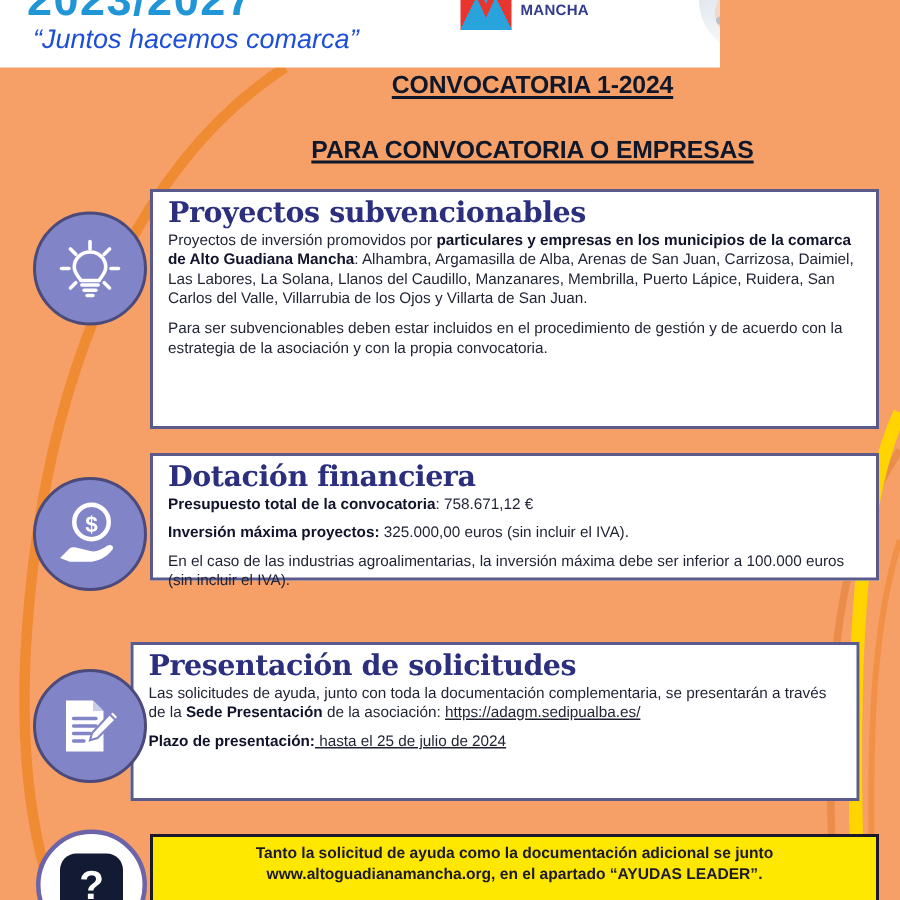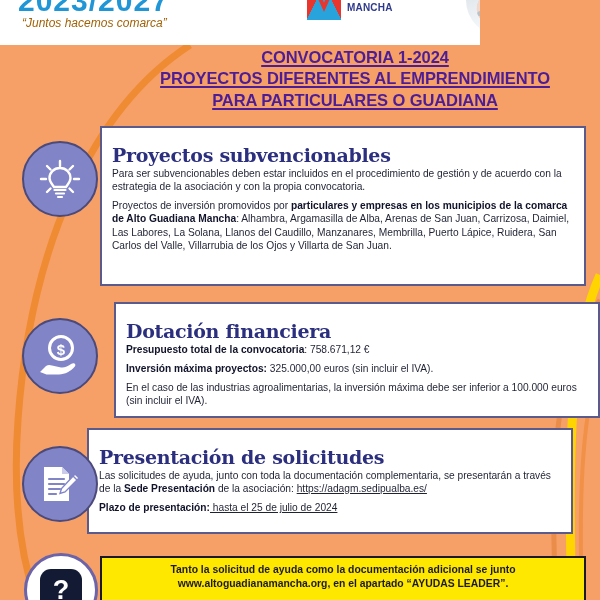--- a/index.html
+++ b/index.html
@@ -20,21 +20,21 @@
     background:#ffffff;z-index:6;overflow:hidden;
   }
   .hdr-year{
     position:absolute;left:18px;top:-16px;
     font-size:30px;font-weight:bold;letter-spacing:1px;
     color:#2196d6;font-family:"Liberation Sans",sans-serif;
     white-space:nowrap;
   }
   .hdr-slogan{
     position:absolute;left:22px;top:16px;
-    font-size:12px;font-style:italic;color:#a16207;
+    font-size:18px;font-style:italic;color:#1d4ed8;
     white-space:nowrap;
   }
   .logo-wrap{
     position:absolute;left:307px;top:-14px;display:flex;align-items:center;gap:6px;
   }
   .logo-mark{
     width:34px;height:34px;position:relative;overflow:hidden;flex:0 0 auto;
     background:#e8352e;
   }
   .logo-mark .lm-blue{
@@ -73,54 +73,54 @@
     background:linear-gradient(150deg,#fbbe3c 0%,#f79342 45%,#ef5f44 100%);
   }
 
   
   .deco{position:absolute;inset:0;z-index:1;pointer-events:none;}
 
   
   .title-block{
     position:absolute;left:120px;top:47px;width:470px;z-index:4;
     text-align:center;
-    color:#4c1d95;font-weight:bold;
+    color:#0f172a;font-weight:bold;
     font-size:16.5px;line-height:1.30;letter-spacing:-.1px;
   }
   .title-block span{
     display:inline-block;
     text-decoration:underline;text-underline-offset:2px;text-decoration-thickness:2px;
   }
 
   
   .card{
     position:absolute;z-index:4;
     background:#ffffff;
     border:2px solid #5a5a8c;
     box-sizing:border-box;
     padding:4px 10px 6px 10px;
   }
   .card h2{
-    margin:13px 0 1px 0;
+    margin:0 0 1px 0;
     font-family:"DejaVu Serif",serif;
     font-weight:bold;
     color:#2b2f7e;
     font-size:19px;line-height:1.08;letter-spacing:-.3px;
   }
   .card p{
     margin:0 0 6px 0;
     color:#1f2233;
     font-size:10.2px;line-height:1.30;
   }
   .card p:last-child{margin-bottom:0;}
   .card b{font-weight:bold;color:#11132a;}
   .u{text-decoration:underline;text-align:center;}
 
   #card-proyectos{left:100px;top:126px;width:486px;height:160px;}
-  #card-dotacion{left:114px;top:302px;width:486px;height:116px;}
+  #card-dotacion{left:100px;top:302px;width:486px;height:85px;}
   #card-presentacion{left:87px;top:428px;width:486px;height:106px;}
 
   
   #note{
     position:absolute;left:100px;top:556px;width:486px;height:60px;z-index:4;
     background:#ffe800;border:2px solid #1c1a28;box-sizing:border-box;
     padding:5px 12px 0 12px;
     color:#1c1a28;font-size:10.4px;font-weight:bold;line-height:1.34;
     text-align:center;
   }
@@ -174,22 +174,22 @@
 
     <div class="hdr-photo">
       <div class="pen"></div>
         <div class="hand"></div>
     </div>
     <div class="hdr-ball"></div>
   </div>
 
   <div class="title-block">
     <span>CONVOCATORIA 1-2024</span><br>
-    <span>PROYECTOS DIFERENTES AL EMPRENDIMIENTO</span><br>
-    <span>PARA PARTICULARES O GUADIANA</span>
+    <br>
+    <span>PARA CONVOCATORIA O EMPRESAS</span>
   </div>
 
   <div class="icon-badge" id="icon-bulb">
     <svg width="44" height="44" viewBox="0 0 44 44" xmlns="http://www.w3.org/2000/svg">
       <g stroke="#ffffff" stroke-width="2.4" stroke-linecap="round" fill="none">
         <line x1="22" y1="4" x2="22" y2="9"></line>
         <line x1="9" y1="9" x2="12.5" y2="12.5"></line>
         <line x1="35" y1="9" x2="31.5" y2="12.5"></line>
         <line x1="3" y1="22" x2="8" y2="22"></line>
         <line x1="41" y1="22" x2="36" y2="22"></line>
@@ -223,22 +223,22 @@
         <line x1="11" y1="27" x2="22" y2="27"></line>
         <line x1="11" y1="32" x2="18" y2="32"></line>
       </g>
       <path d="M37 12 L 41 16 L 27 30 L 22 31.5 L 23.5 26.5 Z" fill="#ffffff" stroke="#8184c6" stroke-width="1.4"></path>
       <path d="M35 14 L 39 18" stroke="#8184c6" stroke-width="1.4"></path>
     </svg>
   </div>
 
   <div class="card" id="card-proyectos">
     <h2>Proyectos subvencionables</h2>
+    <p><span>Proyectos de inversión promovidos por </span><b>particulares y empresas en los municipios de la comarca de Alto Guadiana Mancha</b><span>: Alhambra, Argamasilla de Alba, Arenas de San Juan, Carrizosa, Daimiel, Las Labores, La Solana, Llanos del Caudillo, Manzanares, Membrilla, Puerto Lápice, Ruidera, San Carlos del Valle, Villarrubia de los Ojos y Villarta de San Juan.</span></p>
     <p>Para ser subvencionables deben estar incluidos en el procedimiento de gestión y de acuerdo con la estrategia de la asociación y con la propia convocatoria.</p>
-    <p><span>Proyectos de inversión promovidos por </span><b>particulares y empresas en los municipios de la comarca de Alto Guadiana Mancha</b><span>: Alhambra, Argamasilla de Alba, Arenas de San Juan, Carrizosa, Daimiel, Las Labores, La Solana, Llanos del Caudillo, Manzanares, Membrilla, Puerto Lápice, Ruidera, San Carlos del Valle, Villarrubia de los Ojos y Villarta de San Juan.</span></p>
   </div>
 
   <div class="card" id="card-dotacion">
     <h2>Dotación financiera</h2>
     <p><b>Presupuesto total de la convocatoria</b><span>: 758.671,12 €</span></p>
     <p><b>Inversión máxima proyectos:</b><span> 325.000,00 euros (sin incluir el IVA).</span></p>
     <p>En el caso de las industrias agroalimentarias, la inversión máxima debe ser inferior a 100.000 euros (sin incluir el IVA).</p>
   </div>
 
   <div class="card" id="card-presentacion">

